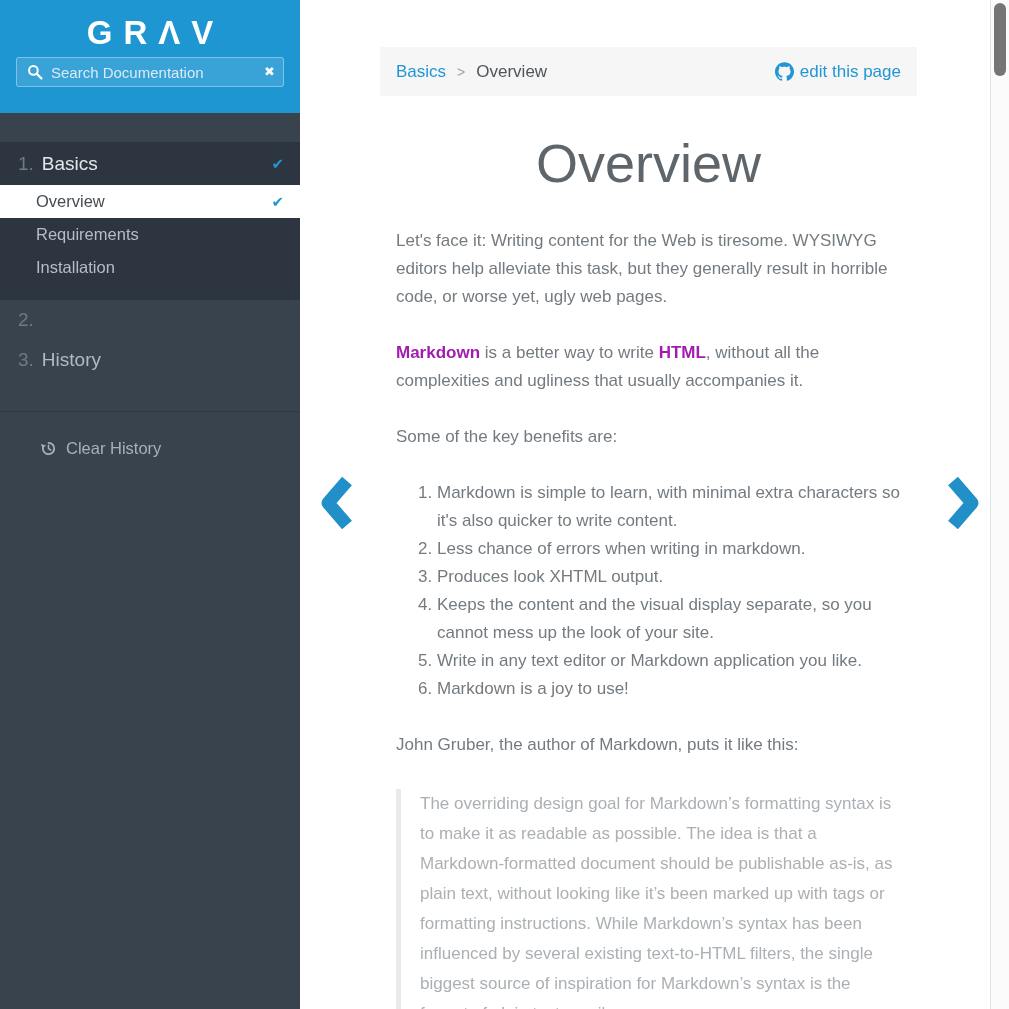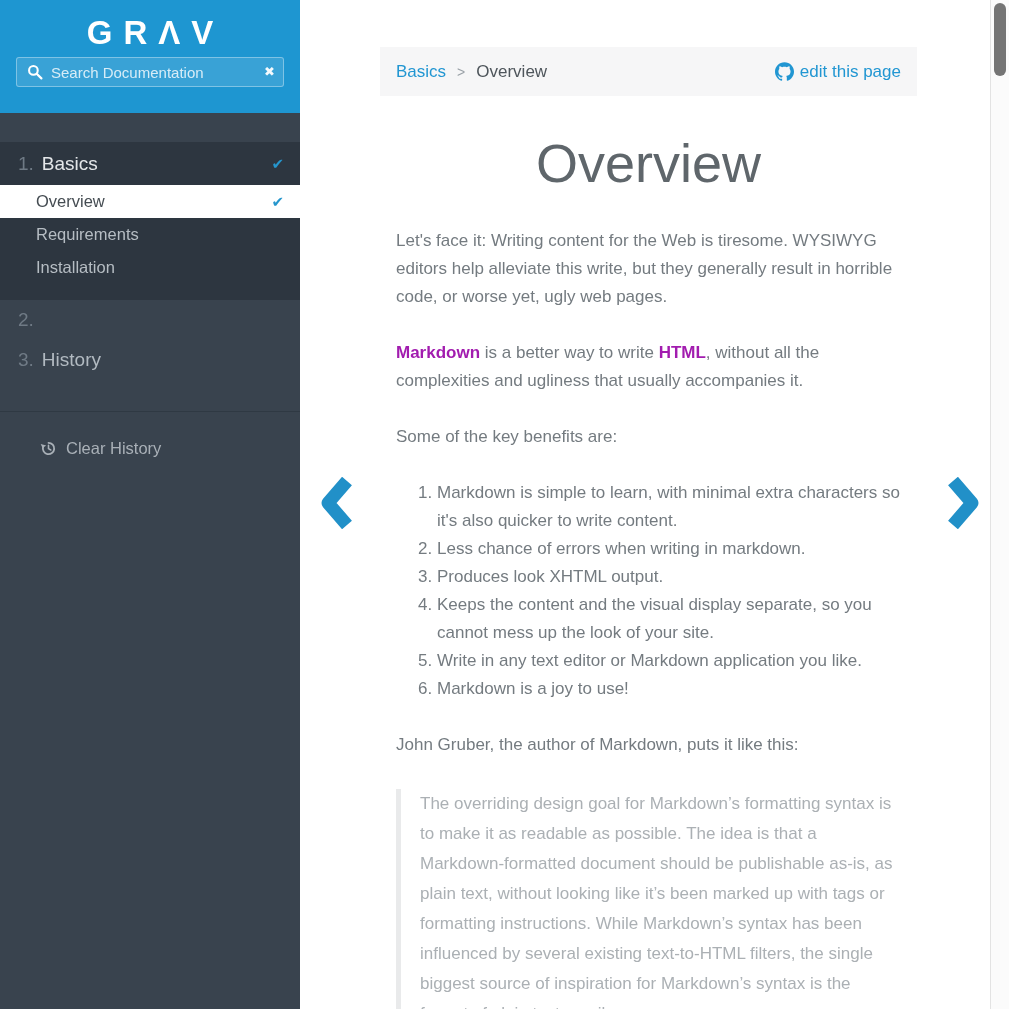--- a/index.html
+++ b/index.html
@@ -250,21 +250,21 @@
       <a class="edit-link">
         <svg viewBox="0 0 24 24" width="19" height="19" fill="currentColor">
           <path d="M12 .297c-6.63 0-12 5.373-12 12 0 5.303 3.438 9.8 8.205 11.385.6.113.82-.258.82-.577 0-.285-.01-1.04-.015-2.04-3.338.724-4.042-1.61-4.042-1.61-.546-1.387-1.333-1.756-1.333-1.756-1.087-.744.084-.729.084-.729 1.205.084 1.838 1.236 1.838 1.236 1.07 1.835 2.809 1.305 3.495.998.108-.776.417-1.305.76-1.605-2.665-.3-5.466-1.332-5.466-5.93 0-1.31.465-2.38 1.235-3.22-.135-.303-.54-1.523.105-3.176 0 0 1.005-.322 3.3 1.23.96-.267 1.98-.399 3-.405 1.02.006 2.04.138 3 .405 2.28-1.552 3.285-1.23 3.285-1.23.645 1.653.24 2.873.12 3.176.765.84 1.23 1.91 1.23 3.22 0 4.61-2.805 5.625-5.475 5.92.42.36.81 1.096.81 2.22 0 1.606-.015 2.896-.015 3.286 0 .315.21.69.825.57C20.565 22.092 24 17.592 24 12.297c0-6.627-5.373-12-12-12"></path>
         </svg>
         <span>edit this page</span>
       </a>
     </div>
 
     <h1 class="page-title">Overview</h1>
 
-    <p>Let's face it: Writing content for the Web is tiresome. WYSIWYG editors help alleviate this write, but they generally result in horrible code, or worse yet, ugly web pages.</p>
+    <p>Let's face it: Writing content for the Web is tiresome. WYSIWYG editors help alleviate this task, but they generally result in horrible code, or worse yet, ugly web pages.</p>
 
     <p><strong>Markdown</strong><span> is a better way to write </span><strong>HTML</strong><span>, without all the complexities and ugliness that usually accompanies it.</span></p>
 
     <p>Some of the key benefits are:</p>
 
     <ol class="benefits">
       <li>Markdown is simple to learn, with minimal extra characters so it's also quicker to write content.</li>
       <li>Less chance of errors when writing in markdown.</li>
       <li>Produces look XHTML output.</li>
       <li>Keeps the content and the visual display separate, so you cannot mess up the look of your site.</li>

